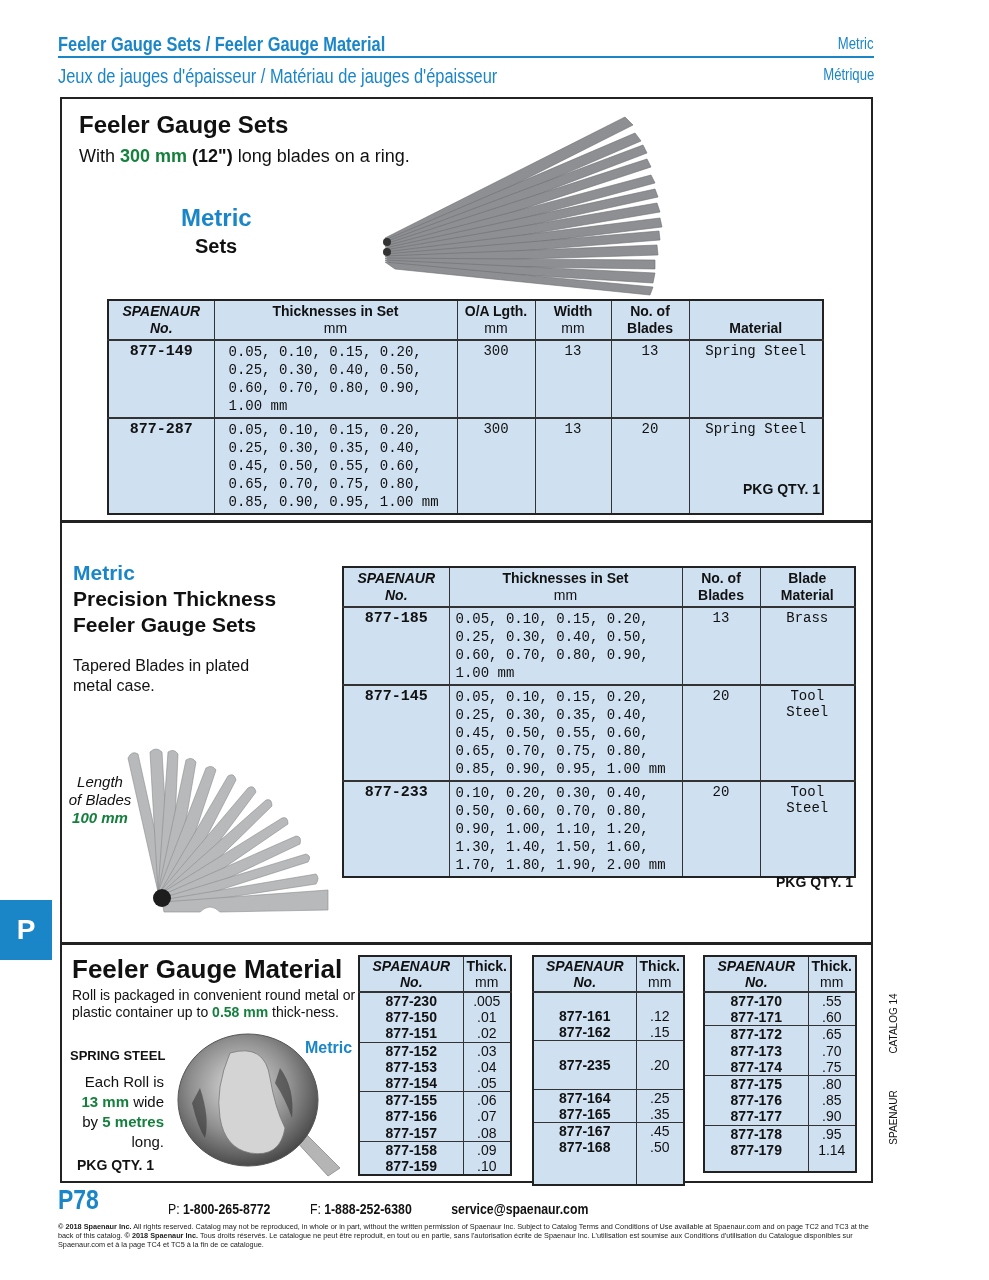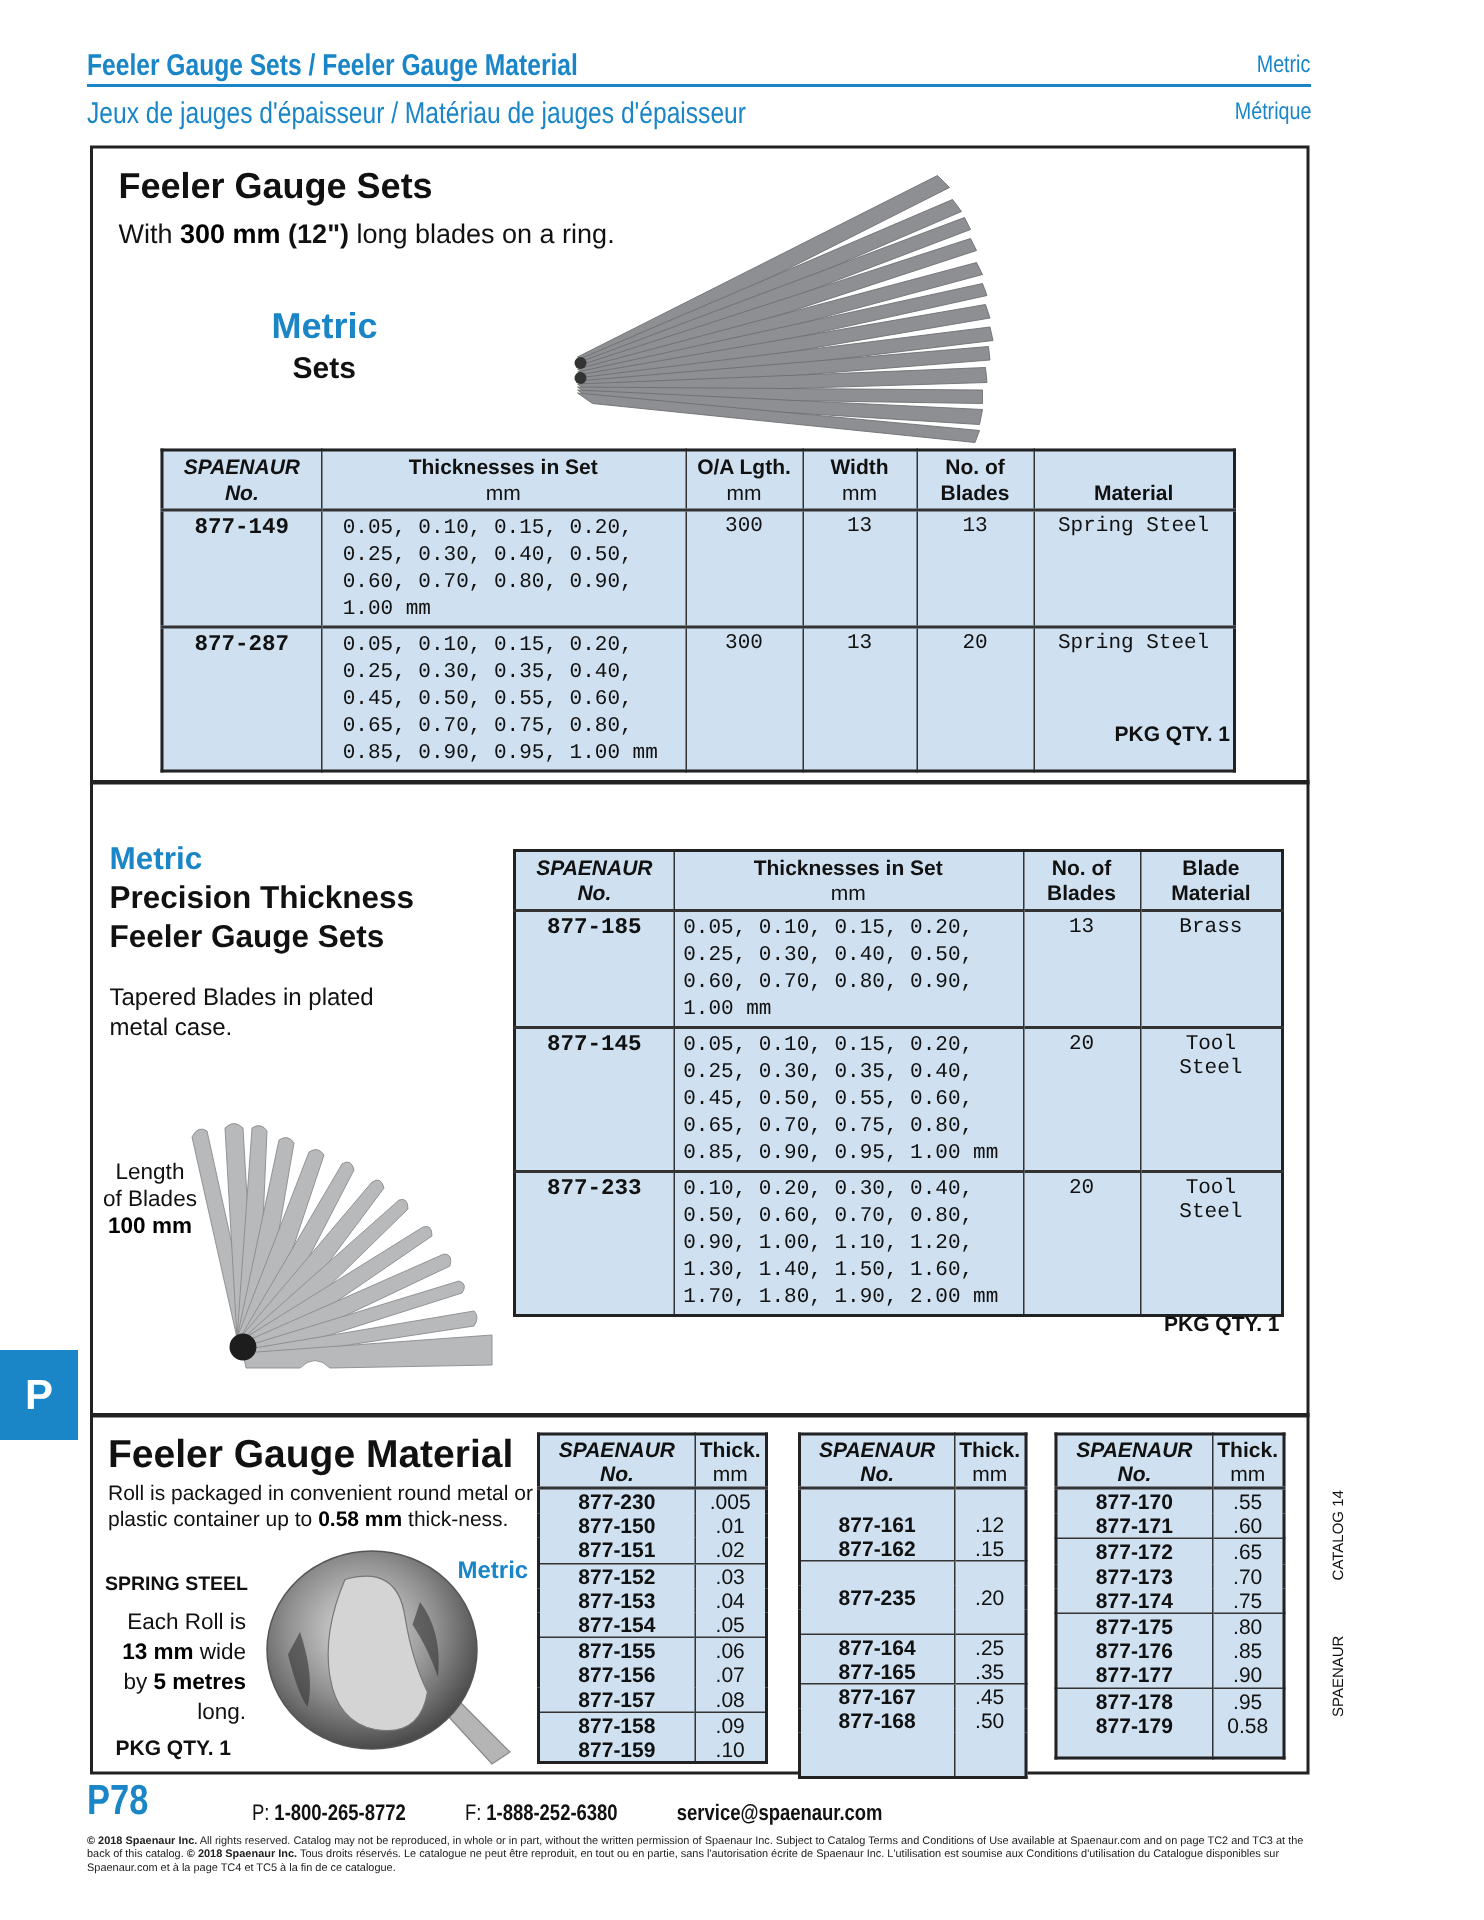--- a/index.html
+++ b/index.html
@@ -1,18 +1,18 @@
 <!DOCTYPE html>
 <html><head>
 <meta charset="utf-8">
 <style>
   * { box-sizing: border-box; margin: 0; padding: 0; }
   html, body { width: 989px; height: 1280px; background: #fff; overflow: hidden; }
   body { position: relative; font-family: "Liberation Sans", sans-serif; color: #111; }
-  .blue { color: #000000; }
+  .blue { color: #15803d; }
 
   
   .hdr1, .hdr2 { position: absolute; left: 58px; width: 816px; display: flex; justify-content: space-between; align-items: flex-end; color: #1a86c8; }
   .hdr1 { top: 30px; height: 28px; border-bottom: 2px solid #1a86c8; }
   .hdr1 .t { font-size: 20px; font-weight: bold; transform: scaleX(0.82); transform-origin: left bottom; white-space: nowrap; }
   .hdr1 .r { font-size: 16px; transform: scaleX(0.82); transform-origin: right bottom; padding-bottom: 3px; }
   .hdr2 { top: 62px; height: 28px; align-items: center; }
   .hdr2 .t { font-size: 20px; transform: scaleX(0.82); transform-origin: left bottom; white-space: nowrap; }
   .hdr2 .r { font-size: 16px; transform: scaleX(0.82); transform-origin: right bottom; padding-bottom: 3px; }
 
@@ -34,21 +34,21 @@
   table.spec .thick { line-height: 18px; }
 
   .t1 { left: 107px; top: 299px; width: 717px; border: 2px solid #222; }
   .t2 { left: 342px; top: 566px; width: 514px; border: 2px solid #222; }
 
   .pkg { position: absolute; font-size: 14px; font-weight: bold; }
 
   .sec2-metric { position: absolute; left: 73px; top: 561px; font-size: 21px; font-weight: bold; color: #1a86c8; }
   .sec2-title { position: absolute; left: 73px; top: 586px; font-size: 21px; font-weight: bold; line-height: 26px; }
   .sec2-desc { position: absolute; left: 73px; top: 656px; font-size: 16px; line-height: 20px; }
-  .sec2-len { position: absolute; left: 66px; top: 773px; width: 68px; text-align: center; font-size: 15px; line-height: 18px; }
+  .sec2-len { position: absolute; left: 66px; top: 773px; width: 68px; text-align: center; font-size: 15px; line-height: 18px; font-style: italic; }
 
   .p-tab { position: absolute; left: 0; top: 900px; width: 52px; height: 60px; background: #1a86c8; color: #fff; font-size: 28px; font-weight: bold; display: flex; align-items: center; justify-content: center; }
 
   .sec3-title { position: absolute; left: 72px; top: 954px; font-size: 26px; font-weight: bold; }
   .sec3-desc { position: absolute; left: 72px; top: 987px; width: 285px; font-size: 14px; line-height: 17px; }
   .sec3-ss { position: absolute; left: 70px; top: 1048px; font-size: 13px; font-weight: bold; }
   .sec3-roll { position: absolute; left: 72px; top: 1072px; width: 92px; text-align: right; font-size: 15px; line-height: 20px; }
   .sec3-metric { position: absolute; left: 305px; top: 1039px; font-size: 16px; font-weight: bold; color: #1a86c8; }
   .sec3-pkg { position: absolute; left: 77px; top: 1157px; font-size: 14px; font-weight: bold; }
 
@@ -406,21 +406,21 @@
         <td>.90</td>
       </tr>
   </tbody>
   <tbody>
     <tr>
         <td class="no">877-178</td>
         <td>.95</td>
       </tr>
     <tr>
         <td class="no">877-179</td>
-        <td>0.58</td>
+        <td>1.14</td>
       </tr>
     <tr>
         <td style="height:14px"></td>
         <td></td>
       </tr>
   </tbody>
 </table>
 
 <div class="side" style="top:1018px;left:848px;width:90px;text-align:center">CATALOG 14</div>
 <div class="side" style="top:1112px;left:848px;width:90px;text-align:center">SPAENAUR</div>

